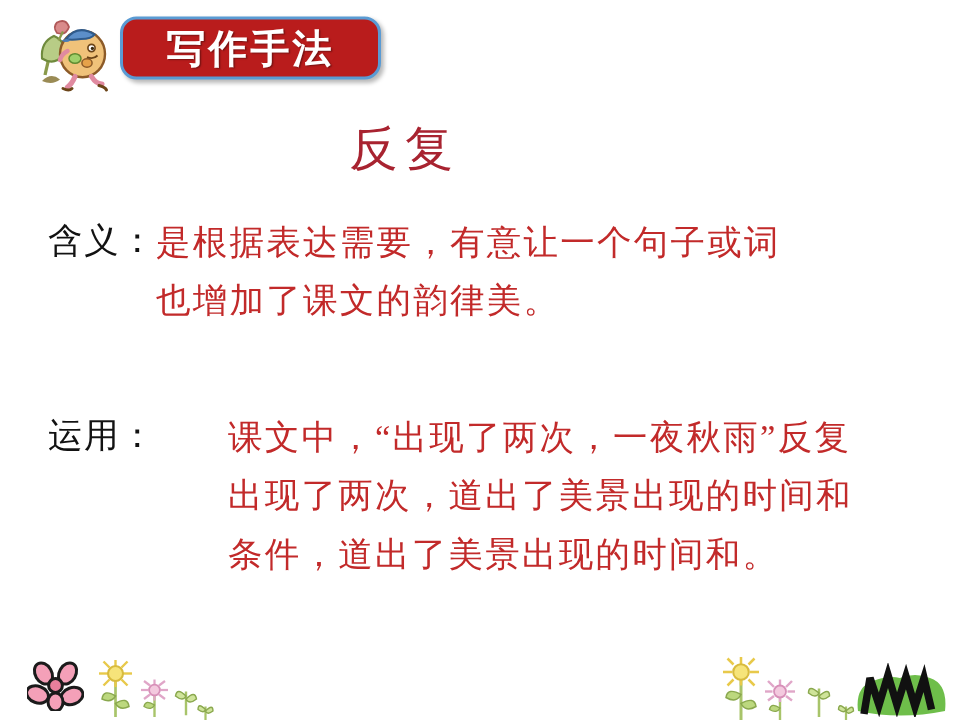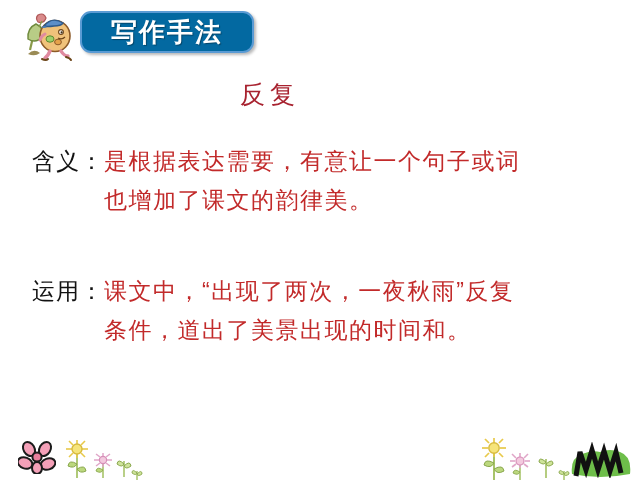--- a/index.html
+++ b/index.html
@@ -30,21 +30,21 @@
     top: 8px;
     width: 62px;
     height: 56px;
   }
   .banner {
     position: absolute;
     left: 80px;
     top: 11px;
     width: 174px;
     height: 42px;
-    background: #0369a1;
+    background: #b91c1c;
     border: 2px solid #5a9bd4;
     border-radius: 11px;
     box-shadow: 2px 2px 3px rgba(0,0,0,0.28);
     box-sizing: border-box;
   }
   .banner-label {
     position: absolute;
     left: 0; top: 0;
     width: 100%;
     height: 100%;
@@ -61,47 +61,47 @@
 
   
   .heading {
     position: absolute;
     left: 0;
     top: 78px;
     width: 540px;
     text-align: center;
     color: #a82330;
     font-family: "DejaVu Serif", "Liberation Serif", serif;
-    font-size: 25px;
+    font-size: 32px;
     letter-spacing: 5px;
   }
 
   
   .block {
     position: absolute;
     display: flex;
     align-items: flex-start;
     justify-content: space-between;
   }
   .block-meaning { left: 32px; top: 142px; }
-  .block-usage   { left: 32px; top: 272px; }
+  .block-usage   { left: 32px; top: 272px; gap: 48px; }
 
   .block-label {
     flex: 0 0 auto;
     color: #121212;
     font-family: "DejaVu Serif", "Liberation Serif", serif;
     font-size: 23px;
     line-height: 39px;
     white-space: nowrap;
     letter-spacing: 1px;
   }
   .block-body {
     flex: 0 0 auto;
     color: #c22a2a;
-    font-family: Liberation Sans, sans-serif;
+    font-family: Liberation Serif, serif;
     font-size: 23px;
     line-height: 39px;
     letter-spacing: 1.5px;
   }
   .block-body .ln { display: block; white-space: nowrap; }
 
   
   .deco { position: absolute; }
 
   
@@ -165,20 +165,21 @@
     <div class="block-body">
       <span class="ln">是根据表达需要，有意让一个句子或词</span>
       <span class="ln">也增加了课文的韵律美。</span>
     </div>
   </div>
 
   <div class="block block-usage">
     <div class="block-label">运用：</div>
     <div class="block-body">
       <span class="ln">课文中，“出现了两次，一夜秋雨”反复</span>
+      <span class="ln">出现了两次，道出了美景出现的时间和</span>
       <span class="ln">条件，道出了美景出现的时间和。</span>
     </div>
   </div>
 
   <div class="deco flower-big">
     <svg viewBox="0 0 38 34" width="38" height="34">
       <g stroke="#1b1b1b" stroke-width="2" fill="#f4a0b8">
         <ellipse cx="11" cy="9" rx="5.5" ry="7.5" transform="rotate(-30 11 9)"></ellipse>
         <ellipse cx="27" cy="9" rx="5.5" ry="7.5" transform="rotate(30 27 9)"></ellipse>
         <ellipse cx="7" cy="23" rx="7.5" ry="5.5" transform="rotate(20 7 23)"></ellipse>

